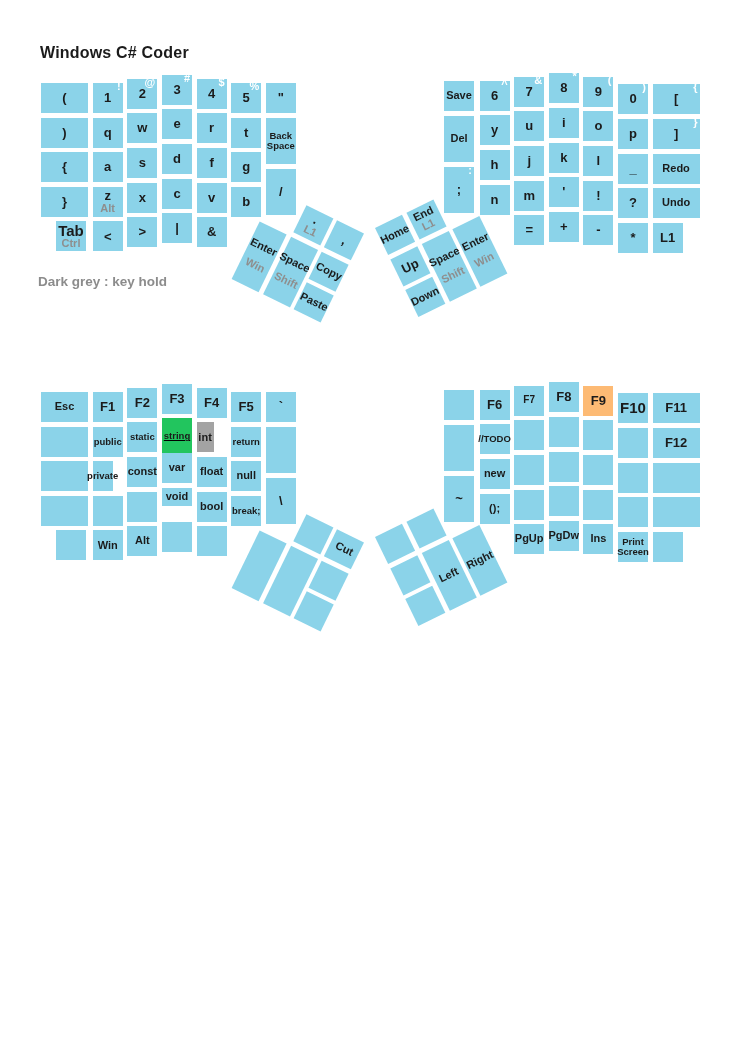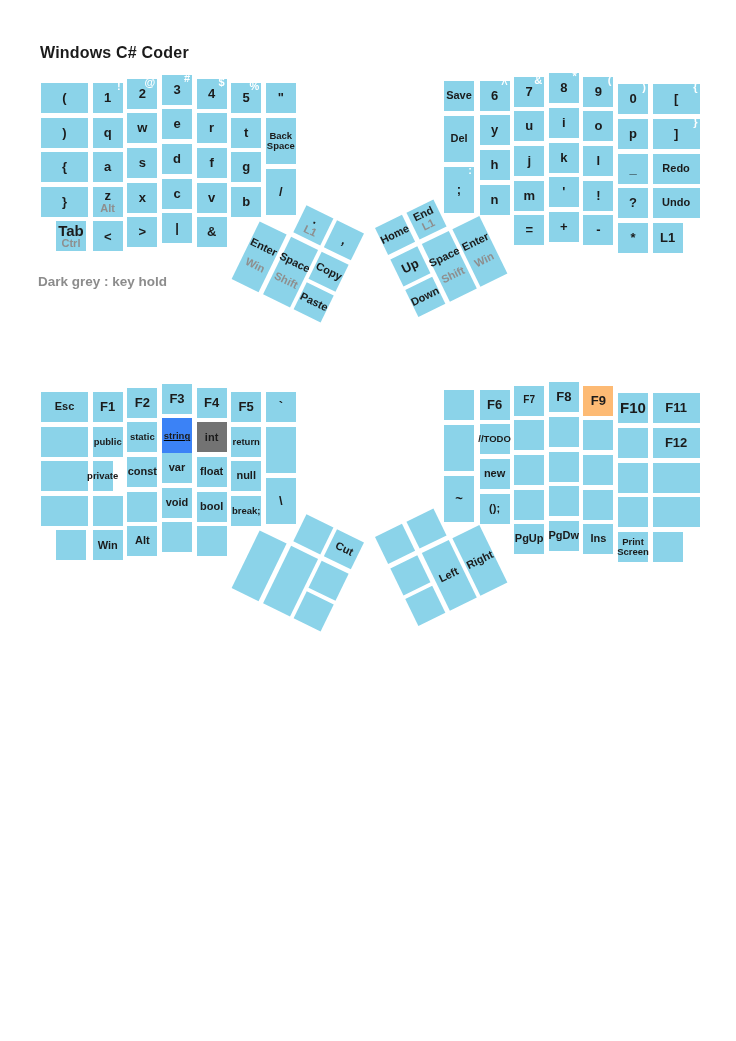--- a/index.html
+++ b/index.html
@@ -300,24 +300,24 @@
         <div class="key" style="left: 265.8px; top: 392.3px; width: 30px; height: 30px; background: rgb(139, 211, 233);">
           <span class="tap" style="font-size: 13px;">`</span>
         </div>
         <div class="key" style="left: 41px; top: 426.6px; width: 47px; height: 30px; background: rgb(139, 211, 233);"></div>
         <div class="key" style="left: 92.7px; top: 426.6px; width: 30px; height: 30px; background: rgb(139, 211, 233);">
           <span class="tap" style="font-size: 9.5px;">public</span>
         </div>
         <div class="key" style="left: 127.3px; top: 422.3px; width: 30px; height: 30px; background: rgb(139, 211, 233);">
           <span class="tap" style="font-size: 9.5px;">static</span>
         </div>
-        <div class="key" style="left: 162px; top: 418.3px; width: 30px; height: 36px; background: #3b82f6; text-decoration: underline;">
+        <div class="key" style="left: 162px; top: 418.3px; width: 30px; height: 36px; background: #22c55e; text-decoration: underline;">
           <span class="tap" style="font-size: 9.5px;">string</span>
         </div>
-        <div class="key" style="left: 196.6px; top: 422.3px; width: 30px; height: 30px; background: #737373;">
+        <div class="key" style="left: 196.6px; top: 422.3px; width: 17px; height: 30px; background: #a3a3a3;">
           <span class="tap" style="font-size: 11px;">int</span>
         </div>
         <div class="key" style="left: 231.2px; top: 426.6px; width: 30px; height: 30px; background: rgb(139, 211, 233);">
           <span class="tap" style="font-size: 9.5px;">return</span>
         </div>
         <div class="key tall2" style="left: 265.8px; top: 427.3px; width: 30px; height: 46px; background: rgb(139, 211, 233);"></div>
         <div class="key" style="left: 41px; top: 461.2px; width: 47px; height: 30px; background: rgb(139, 211, 233);"></div>
         <div class="key" style="left: 92.7px; top: 461.2px; width: 20px; height: 30px; background: rgb(139, 211, 233);">
           <span class="tap" style="font-size: 9.5px;">private</span>
         </div>
@@ -332,21 +332,21 @@
         </div>
         <div class="key" style="left: 231.2px; top: 461.2px; width: 30px; height: 30px; background: rgb(139, 211, 233);">
           <span class="tap" style="font-size: 11px;">null</span>
         </div>
         <div class="key tall2" style="left: 265.8px; top: 478.3px; width: 30px; height: 46px; background: rgb(139, 211, 233);">
           <span class="tap" style="font-size: 13px;">\</span>
         </div>
         <div class="key" style="left: 41px; top: 495.8px; width: 47px; height: 30px; background: rgb(139, 211, 233);"></div>
         <div class="key" style="left: 92.7px; top: 495.8px; width: 30px; height: 30px; background: rgb(139, 211, 233);"></div>
         <div class="key" style="left: 127.3px; top: 491.5px; width: 30px; height: 30px; background: rgb(139, 211, 233);"></div>
-        <div class="key" style="left: 162px; top: 487.5px; width: 30px; height: 30px; background: rgb(139, 211, 233);">
+        <div class="key" style="left: 162px; top: 487.5px; width: 30px; height: 18px; background: rgb(139, 211, 233);">
           <span class="tap" style="font-size: 11px;">void</span>
         </div>
         <div class="key" style="left: 196.6px; top: 491.5px; width: 30px; height: 30px; background: rgb(139, 211, 233);">
           <span class="tap" style="font-size: 11px;">bool</span>
         </div>
         <div class="key" style="left: 231.2px; top: 495.8px; width: 30px; height: 30px; background: rgb(139, 211, 233);">
           <span class="tap" style="font-size: 9.5px;">break;</span>
         </div>
         <div class="key" style="left: 56px; top: 530.4px; width: 30px; height: 30px; background: rgb(139, 211, 233);"></div>
         <div class="key" style="left: 92.7px; top: 530.4px; width: 30px; height: 30px; background: rgb(139, 211, 233);">

